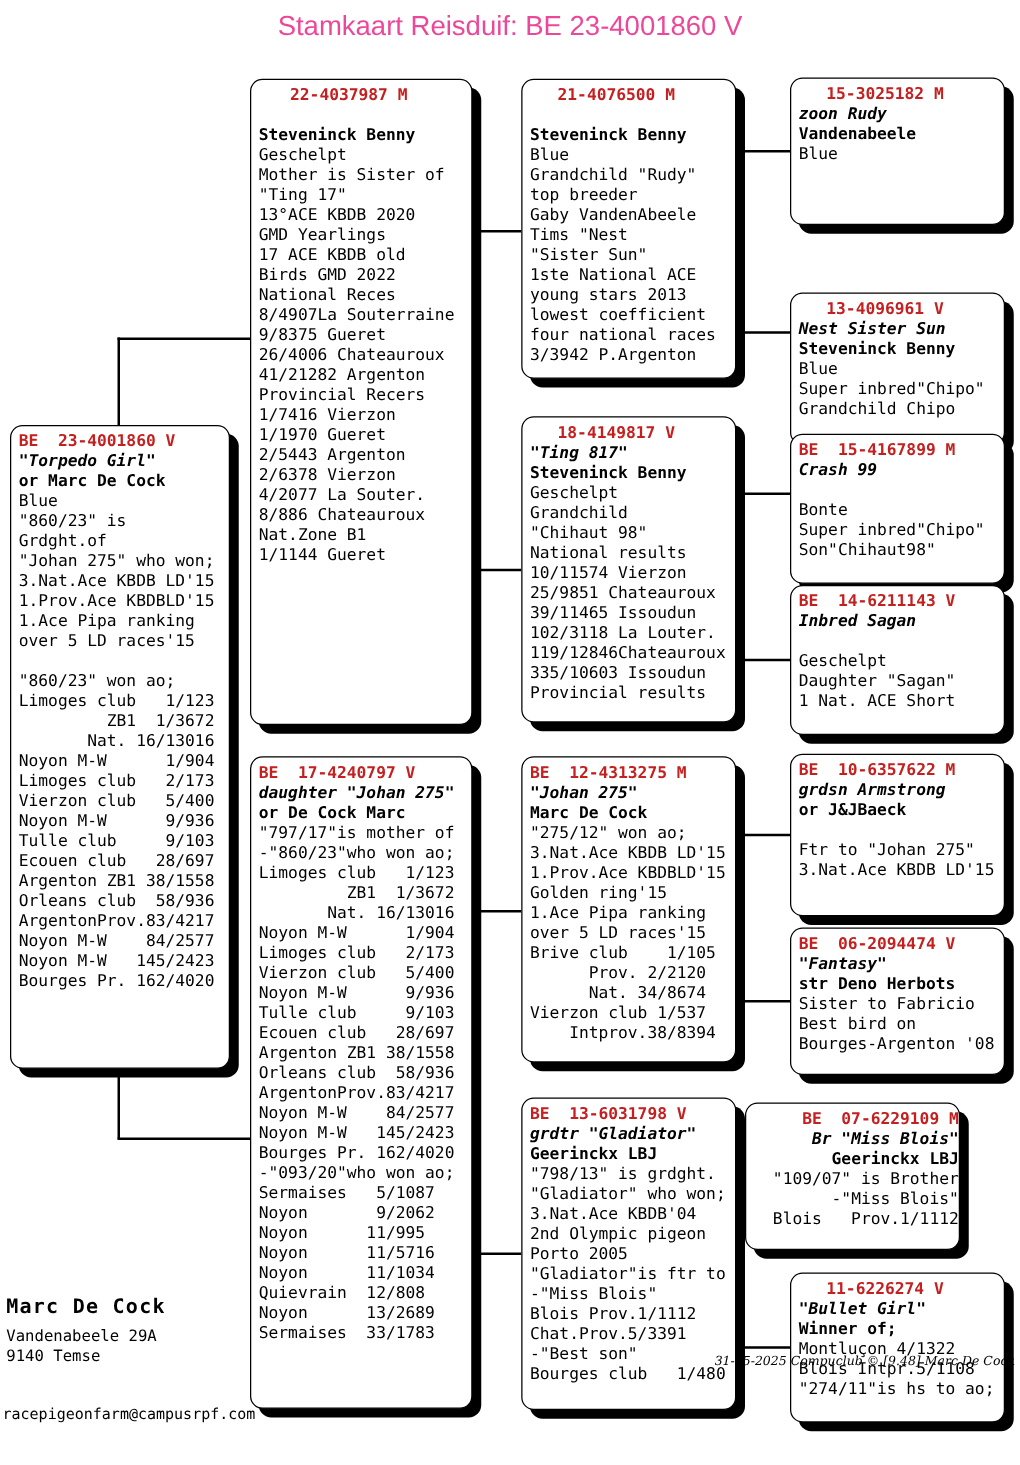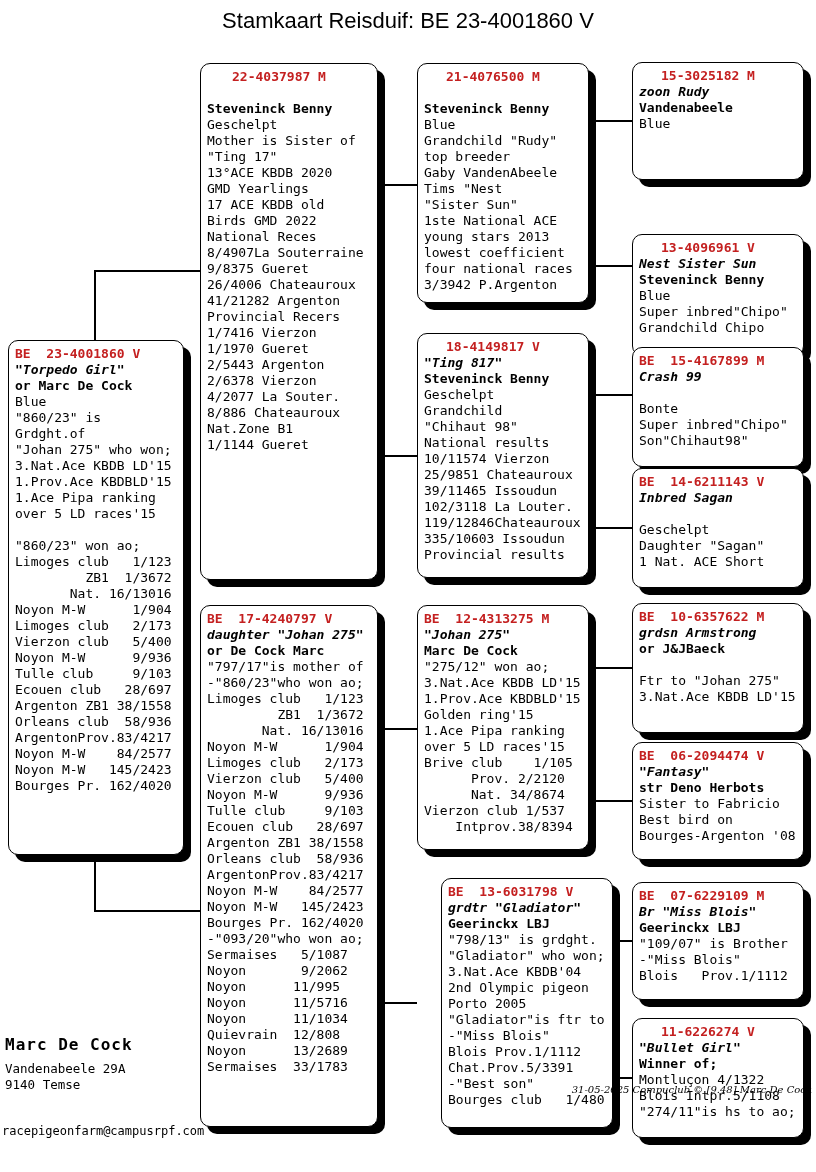--- a/index.html
+++ b/index.html
@@ -2,21 +2,21 @@
 <html><head>
 <meta charset="utf-8">
 <style>
   html,body { margin:0; padding:0; background:#ffffff; }
   #page {
     position:relative; width:816px; height:1172px; background:#fff;
     font-family:"DejaVu Sans Mono", monospace; color:#000; overflow:hidden;
   }
   .title {
     position:absolute; top:8px; left:0; width:100%; text-align:center;
-    font-family:"Liberation Sans", sans-serif; font-size:22px; color:#000000;
+    font-family:"Liberation Sans", sans-serif; font-size:22px; color:#ec4899;
   }
   .pbox {
     position:absolute; background:#fff; border:1.6px solid #000;
     border-radius:10px; box-shadow:7px 7px 0 #000;
     padding:5px 0 0 6px; box-sizing:border-box;
     font-size:13px; line-height:16px;
   }
   .ring { color:var(--red,#c42020); font-weight:bold; white-space:pre; height:16px; }
   .ring.center { text-align:center; padding-right:26px; }
   .pline { white-space:pre; height:16px; }
@@ -184,21 +184,21 @@
         <div class="pline">1.Prov.Ace KBDBLD'15</div>
         <div class="pline">Golden ring'15</div>
         <div class="pline">1.Ace Pipa ranking</div>
         <div class="pline">over 5 LD races'15</div>
         <div class="pline">Brive club    1/105</div>
         <div class="pline">      Prov. 2/2120</div>
         <div class="pline">      Nat. 34/8674</div>
         <div class="pline">Vierzon club 1/537</div>
         <div class="pline">    Intprov.38/8394</div>
       </div>
-      <div class="pbox" style="left: 417px; top: 878px; width: 172px; height: 250px; margin-left: 24px;">
+      <div class="pbox" style="left: 417px; top: 878px; width: 172px; height: 250px;">
         <div class="ring">BE  13-6031798 V</div>
         <div class="pline i">grdtr "Gladiator"</div>
         <div class="pline b">Geerinckx LBJ</div>
         <div class="pline">"798/13" is grdght.</div>
         <div class="pline">"Gladiator" who won;</div>
         <div class="pline">3.Nat.Ace KBDB'04</div>
         <div class="pline">2nd Olympic pigeon</div>
         <div class="pline">Porto 2005</div>
         <div class="pline">"Gladiator"is ftr to</div>
         <div class="pline">-"Miss Blois"</div>
@@ -246,21 +246,21 @@
         <div class="pline">3.Nat.Ace KBDB LD'15</div>
       </div>
       <div class="pbox" style="left: 632px; top: 742px; width: 172px; height: 118px;">
         <div class="ring">BE  06-2094474 V</div>
         <div class="pline i">"Fantasy"</div>
         <div class="pline b">str Deno Herbots</div>
         <div class="pline">Sister to Fabricio</div>
         <div class="pline">Best bird on</div>
         <div class="pline">Bourges-Argenton '08</div>
       </div>
-      <div class="pbox" style="left: 632px; top: 882px; width: 172px; height: 118px;">
+      <div class="pbox" style="left: 596px; top: 882px; width: 172px; height: 118px; text-align: right;">
         <div class="ring">BE  07-6229109 M</div>
         <div class="pline i">Br "Miss Blois"</div>
         <div class="pline b">Geerinckx LBJ</div>
         <div class="pline">"109/07" is Brother</div>
         <div class="pline">-"Miss Blois"</div>
         <div class="pline">Blois   Prov.1/1112</div>
       </div>
       <div class="pbox" style="left: 632px; top: 1018px; width: 172px; height: 120px;">
         <div class="ring center">11-6226274 V</div>
         <div class="pline i">"Bullet Girl"</div>

